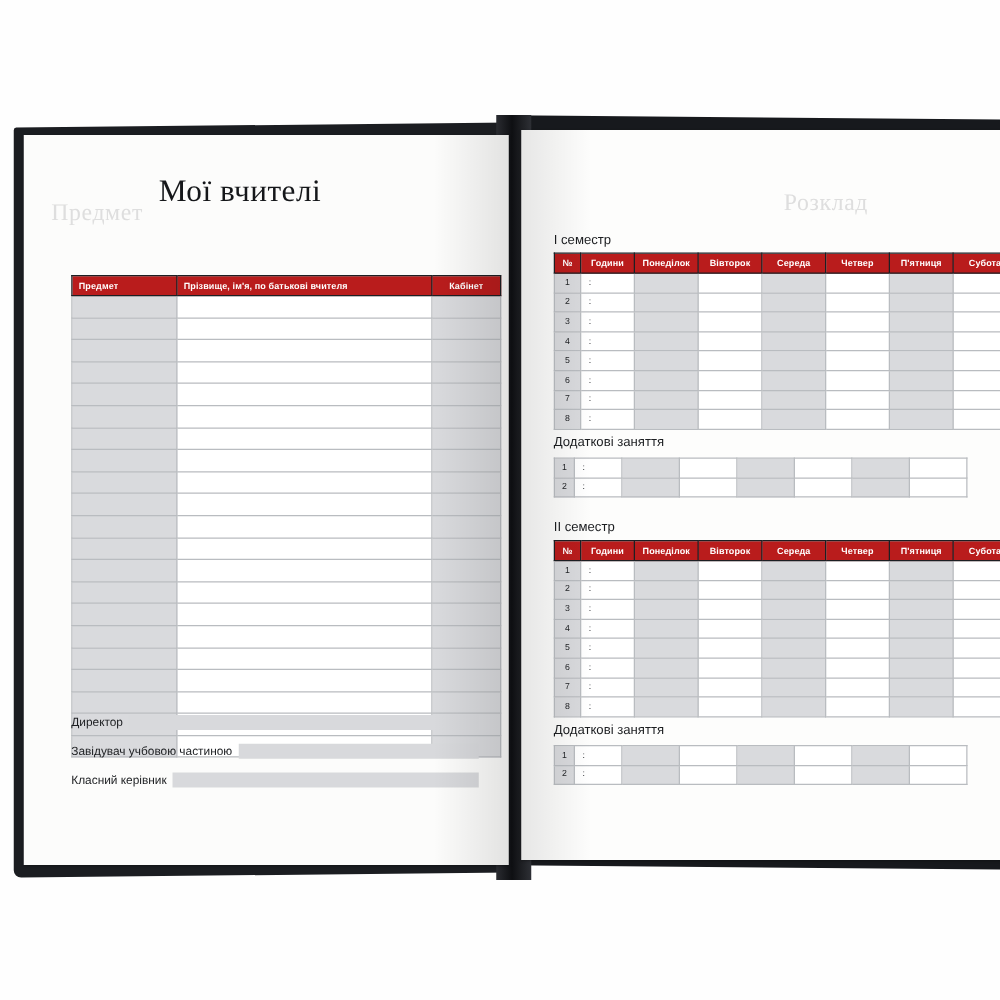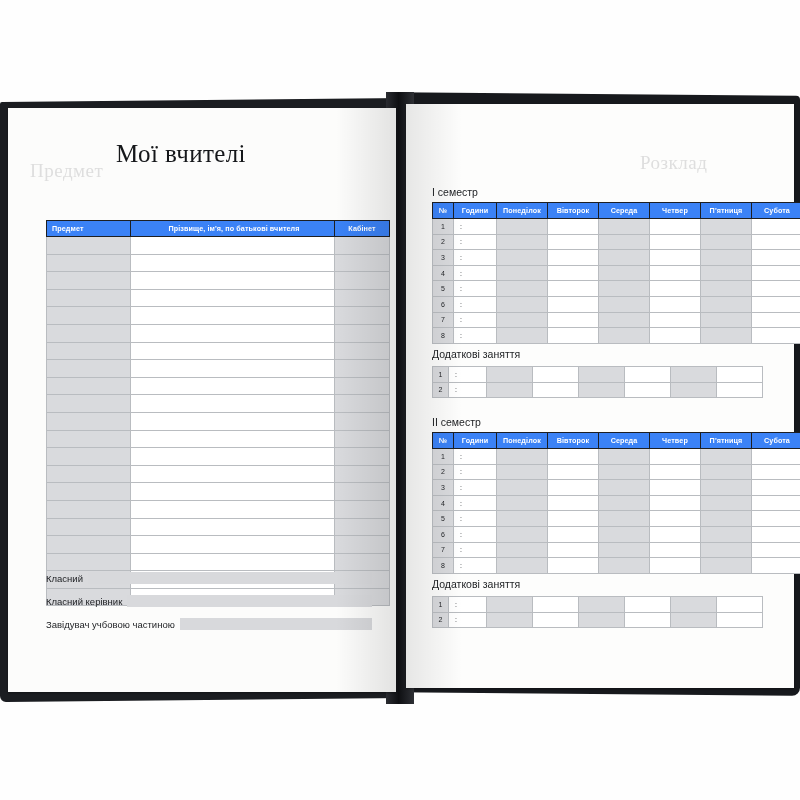--- a/index.html
+++ b/index.html
@@ -17,21 +17,21 @@
   #page {
     position: relative;
     width: 800px;
     height: 800px;
     background: #fefefe;
   }
 
   
   .book {
     position: absolute;
-    left: 0;
+    left: 11px;
     top: 92px;
     width: 658px;
     height: 620px;
   }
 
   
   .cover-left {
     position: absolute;
     left: 0px;
     top: 8px;
@@ -115,21 +115,21 @@
     color: #15171a;
   }
   .left-title { margin-top: 32px; margin-right: 42px; }
   .right-title { margin-top: 38px; margin-left: 18px; }
 
   table {
     border-collapse: collapse;
     table-layout: fixed;
   }
   th {
-    background: #3b82f6;
+    background: #b91c1c;
     color: #ffffff;
     font-family: "Liberation Sans", sans-serif;
     font-size: 7.2px;
     font-weight: 700;
     padding: 3px 2px;
     border: 1px solid #1d1f23;
     text-align: center;
     letter-spacing: .1px;
     white-space: nowrap;
   }
@@ -145,21 +145,21 @@
   .white { background: #ffffff; }
 
   
   .teachers {
     position: absolute;
     left: 38px;
     top: 112px;
     width: 322px;
   }
   .teachers th:nth-child(1) { width: 76px; text-align: left; padding-left: 5px; }
-  .teachers th:nth-child(2) { width: 196px; text-align: center; padding-left: 5px; }
+  .teachers th:nth-child(2) { width: 196px; text-align: left; padding-left: 5px; }
   .teachers th:nth-child(3) { width: 50px; }
   .teachers td { height: 16.6px; }
 
   .signatures {
     position: absolute;
     left: 38px;
     top: 462px;
     width: 326px;
     font-family: "Liberation Sans", sans-serif;
     font-size: 9.5px;
@@ -333,40 +333,40 @@
               <tr>
                 <td class="shade"></td>
                 <td class="white"></td>
                 <td class="shade"></td>
               </tr>
             </tbody>
         </table>
 
         <div class="signatures">
           <div class="sig-row">
-            <span class="sig-label">Класний</span>
+            <span class="sig-label">Директор</span>
+            <span class="sig-line"></span>
+          </div>
+          <div class="sig-row">
+            <span class="sig-label">Завідувач учбовою частиною</span>
             <span class="sig-line"></span>
           </div>
           <div class="sig-row">
             <span class="sig-label">Класний керівник</span>
             <span class="sig-line"></span>
           </div>
-          <div class="sig-row">
-            <span class="sig-label">Завідувач учбовою частиною</span>
-            <span class="sig-line"></span>
-          </div>
         </div>
 
       </div>
     </div>
 
     <div class="paper-right">
       <div class="page-inner">
 
-        <div class="bleed" style="left:210px; top:48px;margin-left:24px;">Розклад</div>
+        <div class="bleed" style="left:210px; top:48px;">Розклад</div>
 
 
         <div class="sec-label" style="left:26px; top:82px;">I семестр</div>
         <table class="sched" style="left:26px; top:98px;" id="sched1">
           <thead>
               <tr>
                 <th>№</th>
                 <th>Години</th>
                 <th>Понеділок</th>
                 <th>Вівторок</th>

